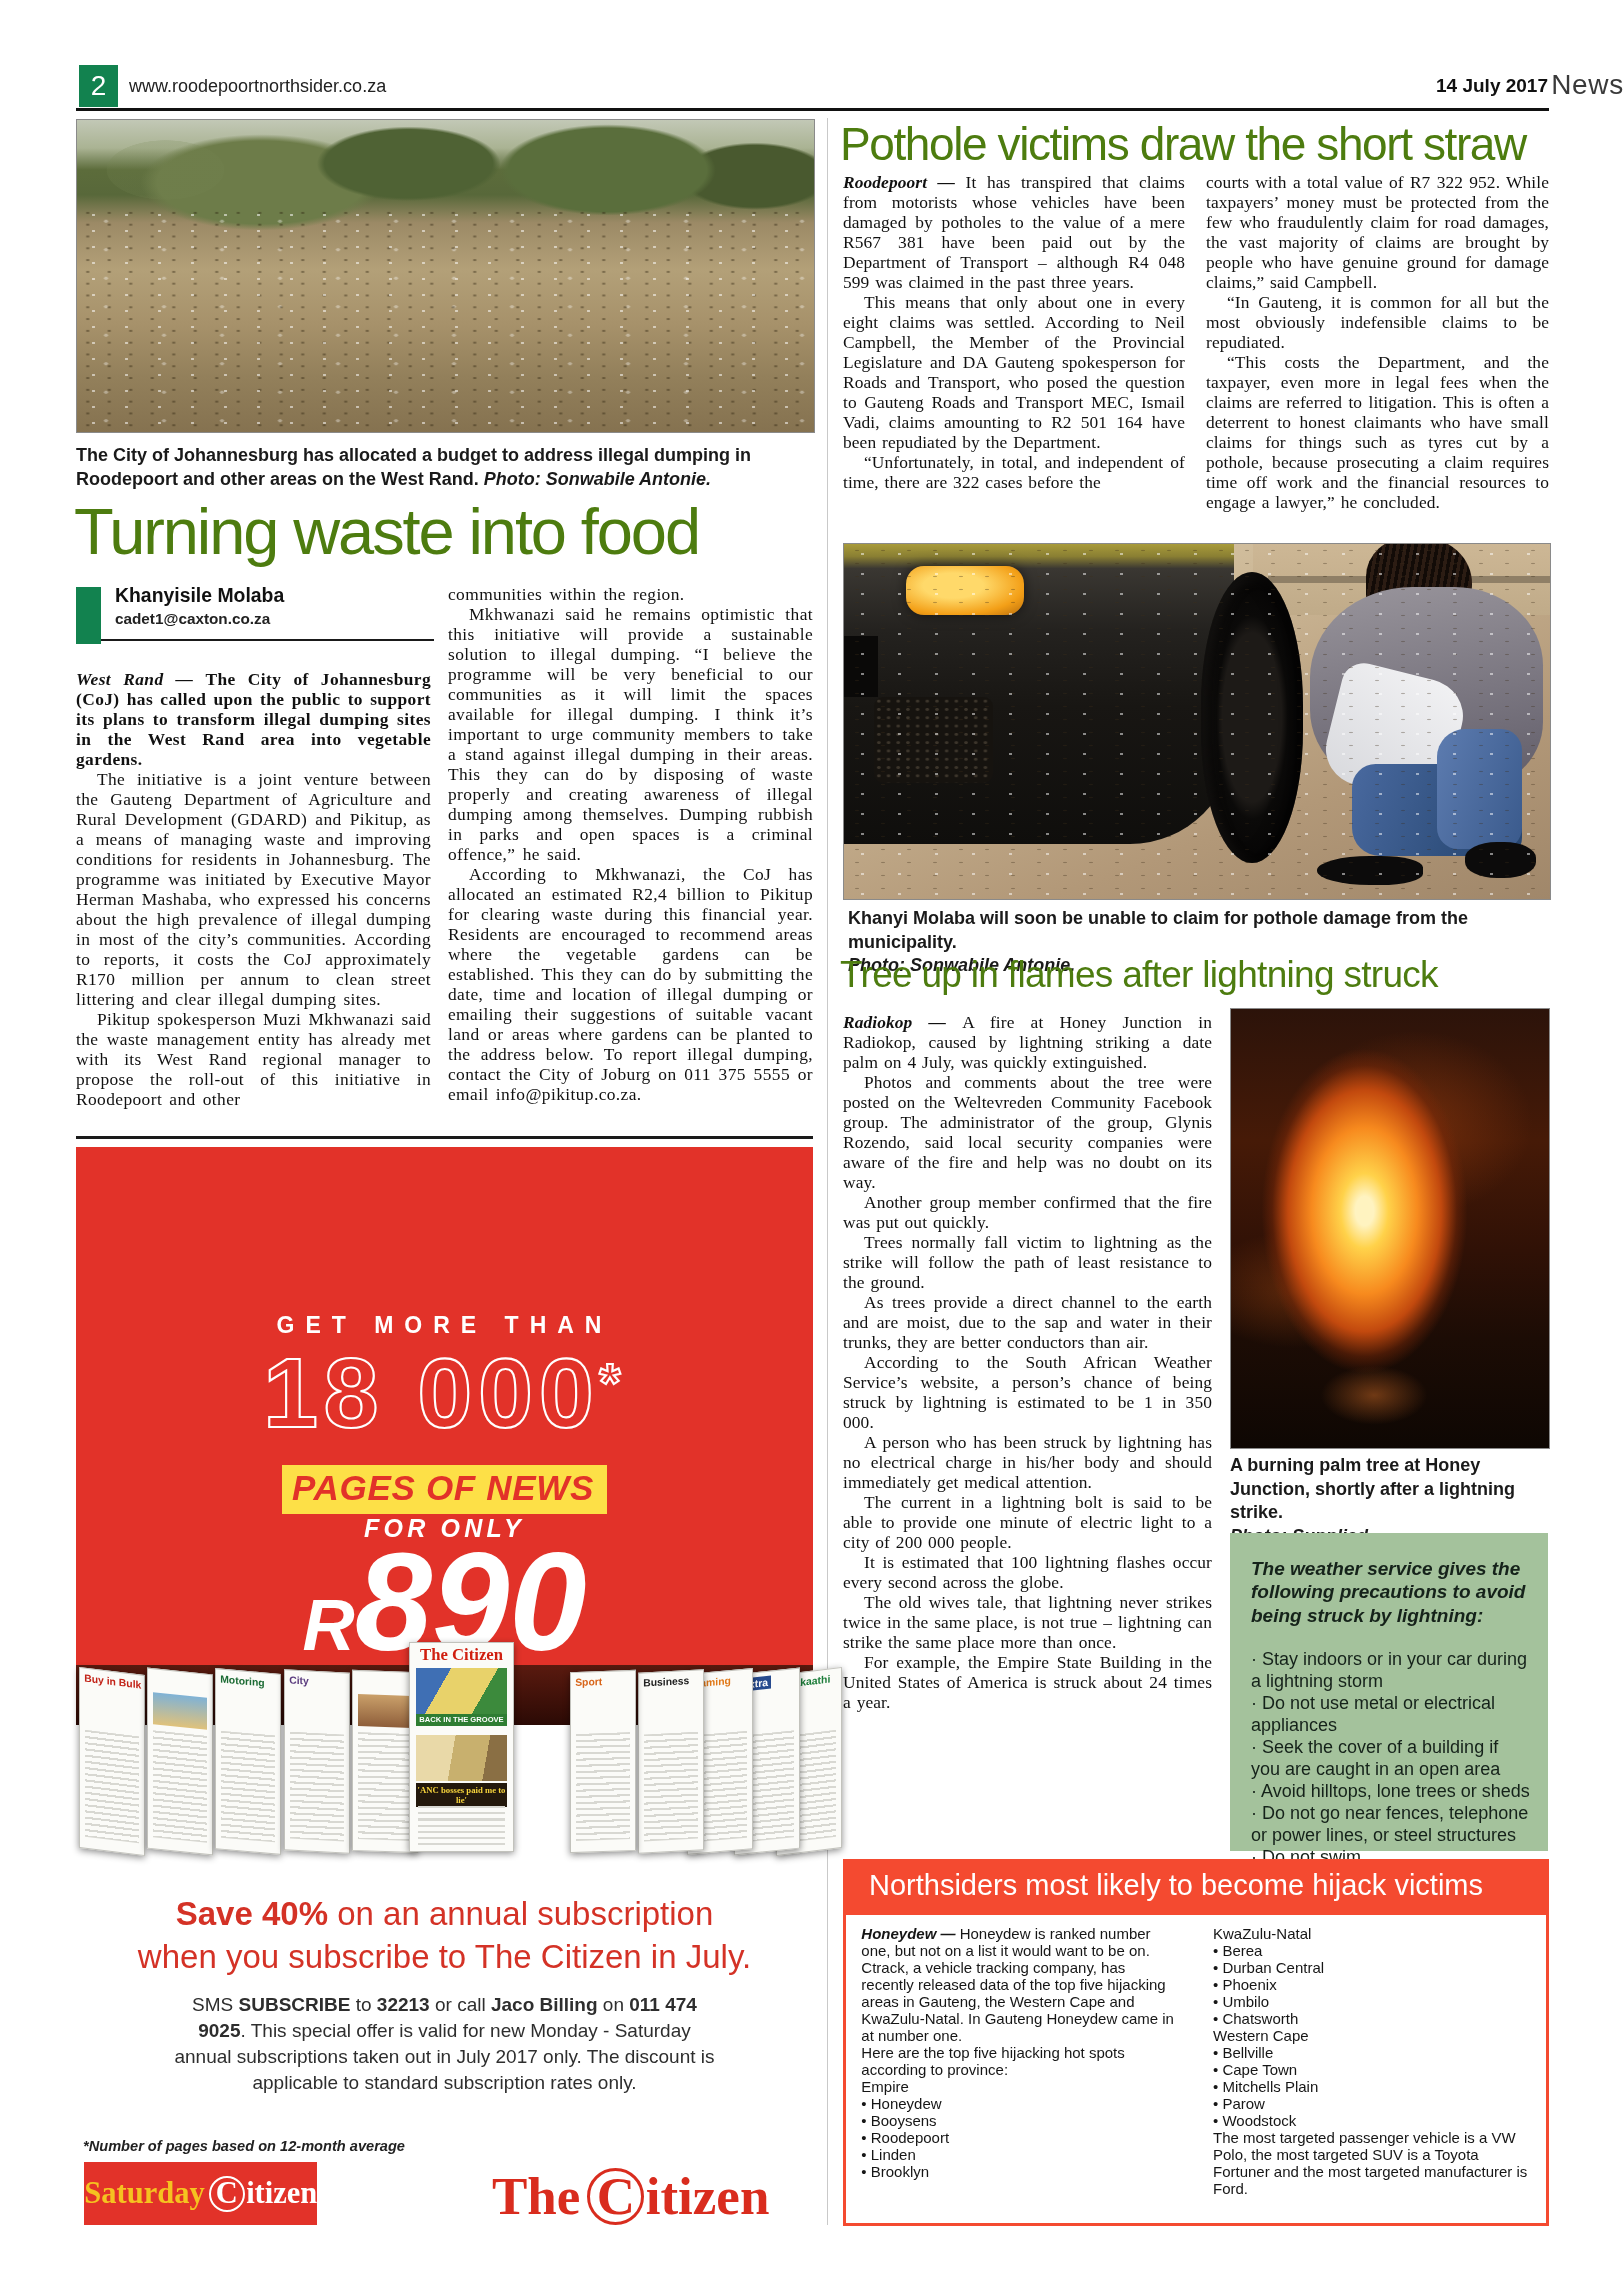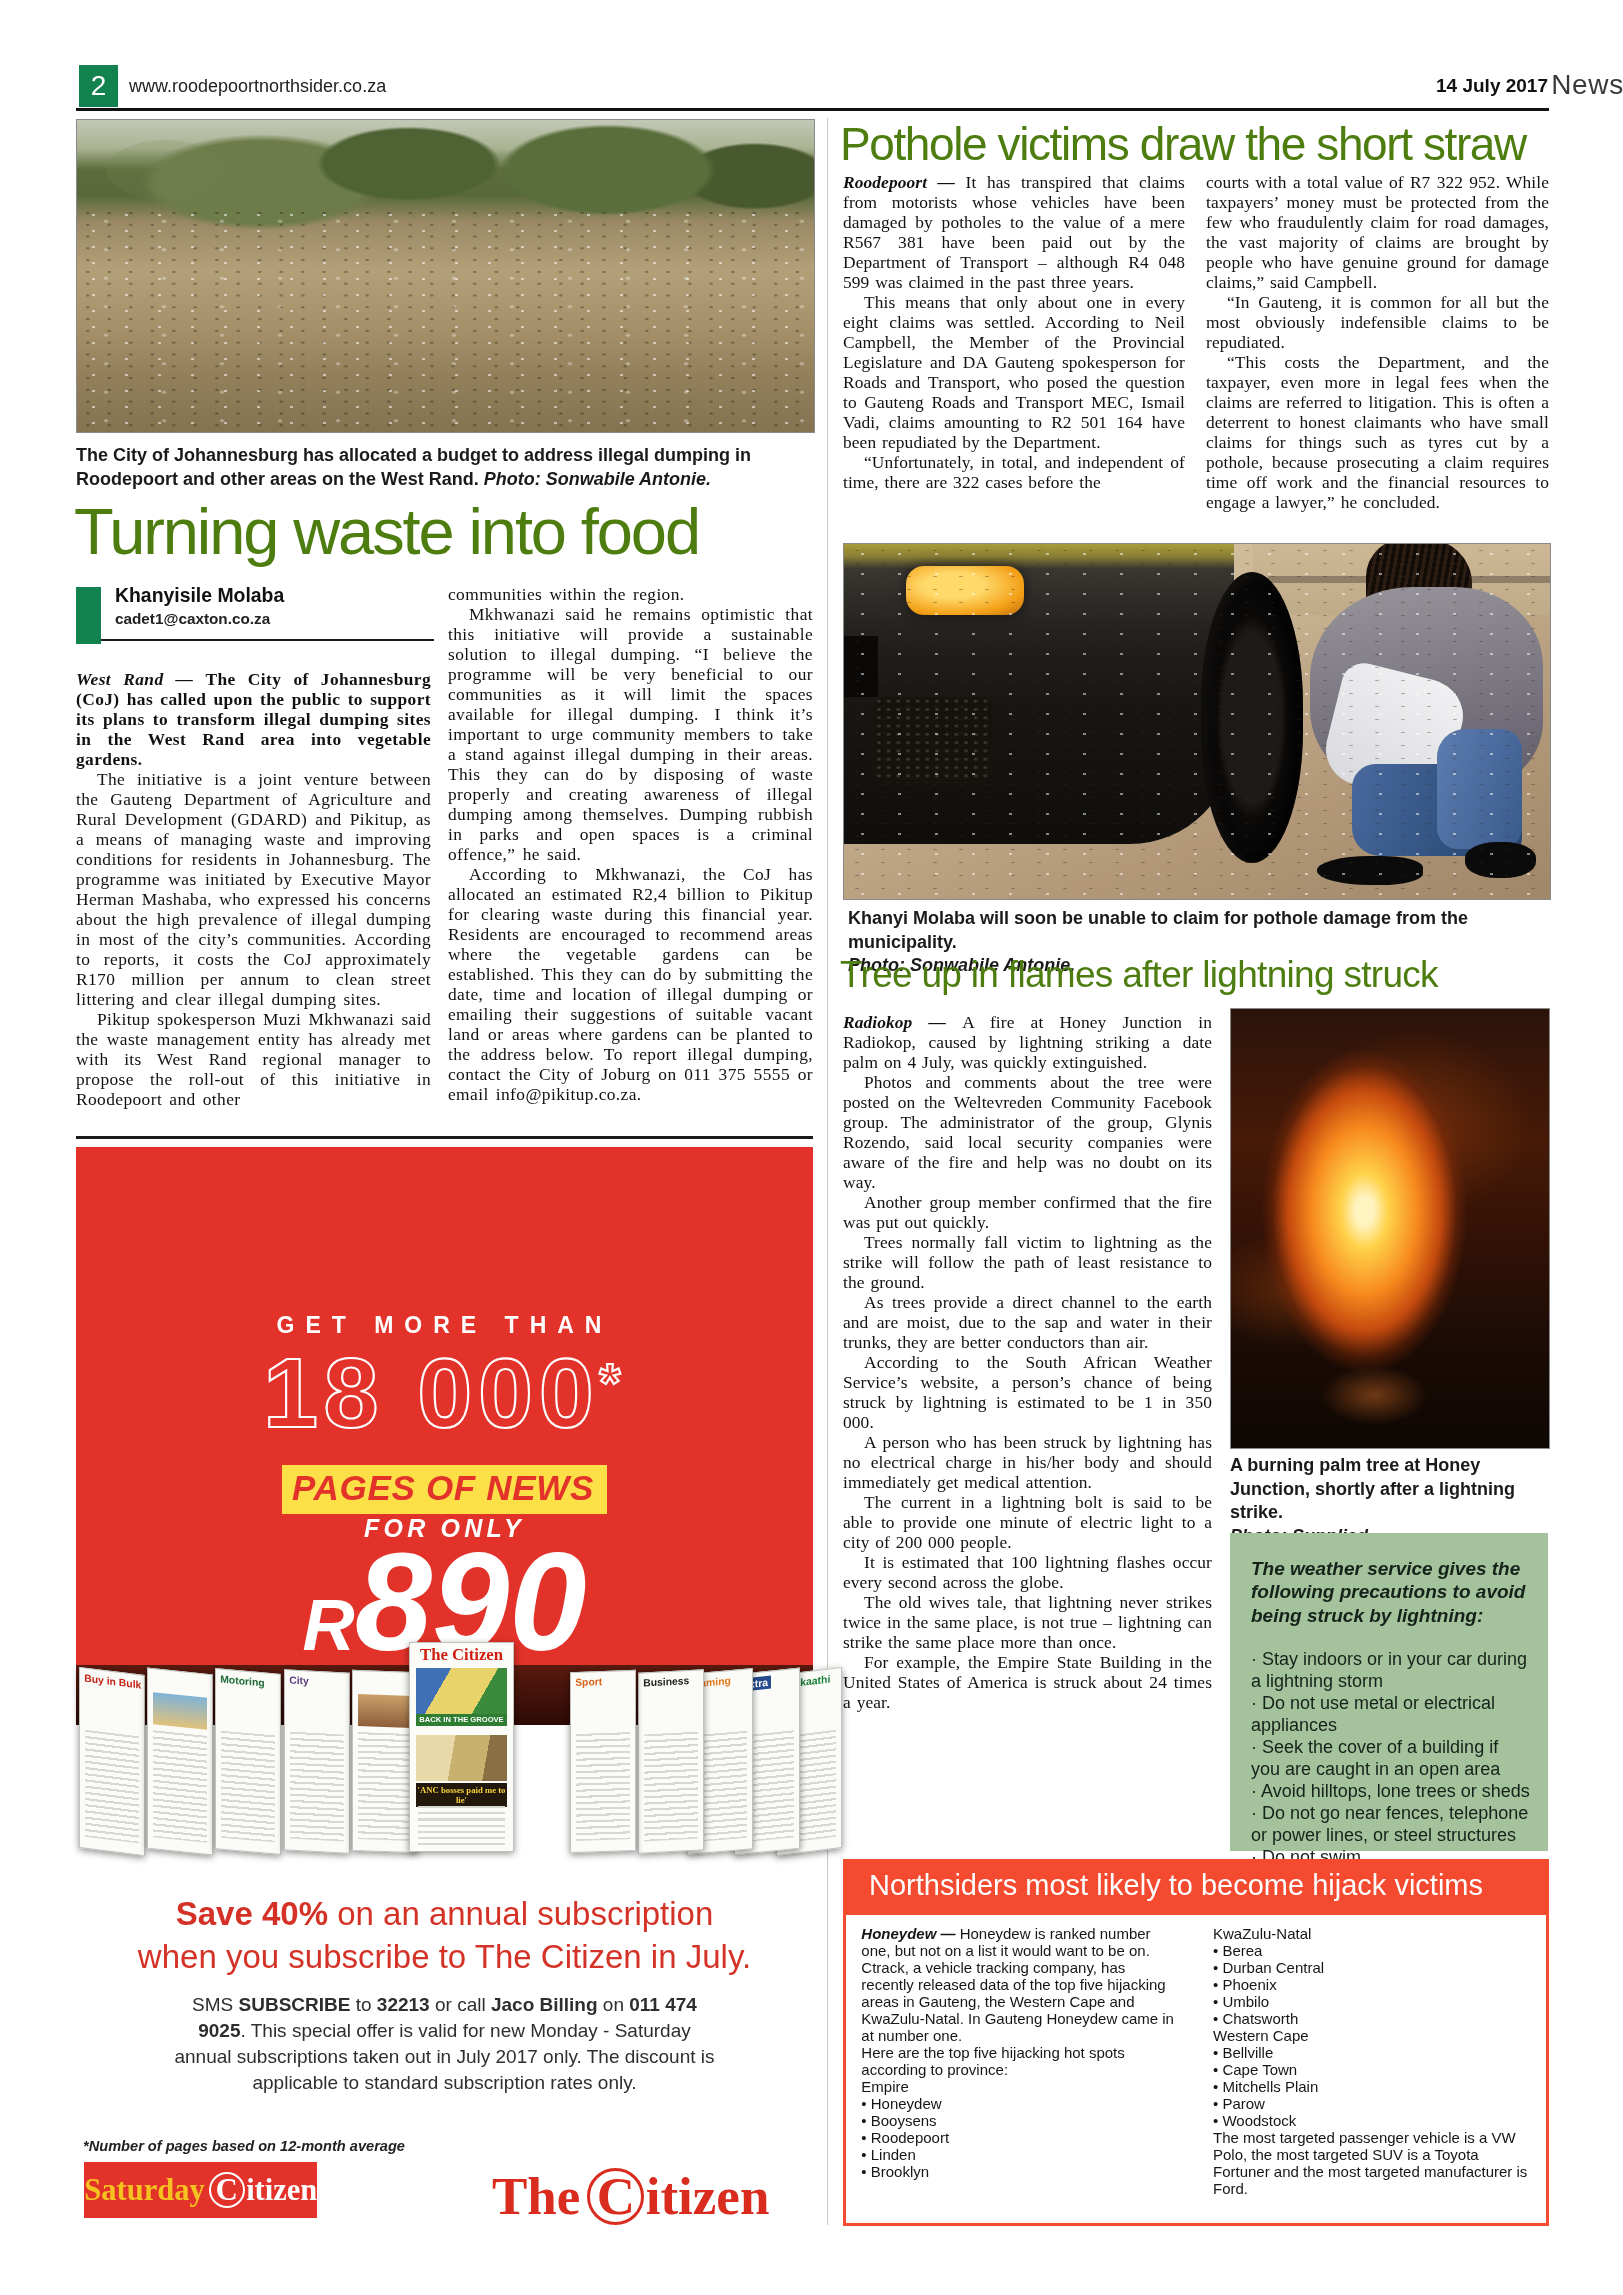--- a/index.html
+++ b/index.html
@@ -182,21 +182,21 @@
   .save{position:absolute;left:0;width:100%;text-align:center;color:#d43226;
     font-family:"Liberation Sans",sans-serif;font-size:33px;}
   .save1{top:748px;}
   .save2{top:791px;}
   .save .b{font-weight:bold;}
   .sms{position:absolute;left:98px;top:845px;width:541px;text-align:center;
     font-family:"Liberation Sans",sans-serif;font-size:19px;line-height:26px;color:#2e2e2e;}
   .sms .b{font-weight:bold;text-align:right;}
   .ad-note{position:absolute;left:7px;top:991px;font-family:"Liberation Sans",sans-serif;
     font-size:14.6px;font-weight:bold;font-style:italic;color:#222;}
-  .logo-sat{position:absolute;left:8.3px;top:1015px;width:233px;height:56px;background:#e23229;
+  .logo-sat{position:absolute;left:8.3px;top:1015px;width:233px;height:63px;background:#e23229;
     display:flex;align-items:center;justify-content:center;font-family:"Liberation Serif",serif;
     font-weight:bold;font-size:30.5px;white-space:nowrap;}
   .logo-sat .w1{color:#f5c320;}
   .logo-sat .ring{display:inline-flex;align-items:center;justify-content:center;width:32px;height:32px;
     border:2.1px solid #fff;border-radius:50%;color:#fff;margin:0 1.4px 0 4.2px;}
   .logo-sat .rest{color:#fff;}
   .logo-cit{position:absolute;left:416px;top:1019px;font-family:"Liberation Serif",serif;
     font-weight:bold;font-size:53px;color:#d92c1e;white-space:nowrap;display:flex;align-items:center;}
   .logo-cit .ring{display:inline-flex;align-items:center;justify-content:center;width:51px;height:51px;
     border:3.5px solid #d92c1e;border-radius:50%;margin:0 1.4px 0 7px;}

